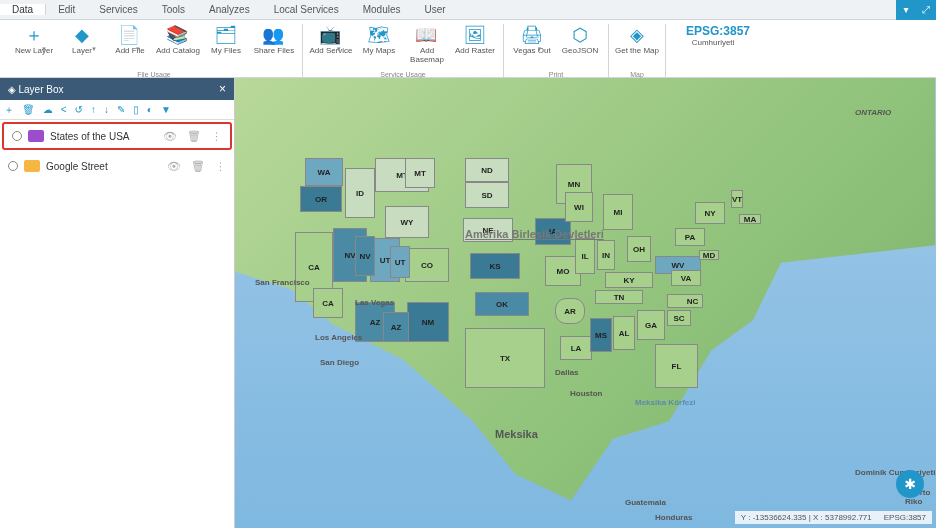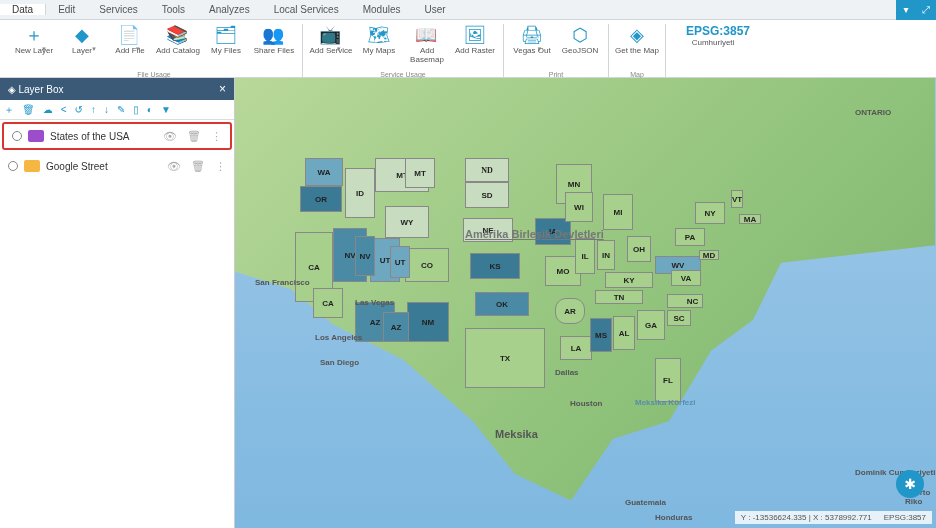--- a/index.html
+++ b/index.html
@@ -174,35 +174,35 @@
         <div class="state" style="left: 65px; top: 108px; width: 42px; height: 26px; background: rgb(58, 122, 148);">OR</div>
         <div class="state" style="left: 60px; top: 154px; width: 38px; height: 70px; background: rgb(168, 208, 141);">CA</div>
         <div class="state" style="left: 98px; top: 150px; width: 34px; height: 54px; background: rgb(74, 138, 164);">NV</div>
         <div class="state" style="left: 110px; top: 90px; width: 30px; height: 50px; background: rgb(200, 220, 192);">ID</div>
         <div class="state" style="left: 135px; top: 160px; width: 30px; height: 44px; background: rgb(110, 168, 192);">UT</div>
         <div class="state" style="left: 120px; top: 224px; width: 40px; height: 40px; background: rgb(74, 138, 164);">AZ</div>
         <div class="state" style="left: 140px; top: 80px; width: 54px; height: 34px; background: rgb(200, 220, 192);">MT</div>
         <div class="state" style="left: 150px; top: 128px; width: 44px; height: 32px; background: rgb(200, 220, 192);">WY</div>
         <div class="state" style="left: 170px; top: 170px; width: 44px; height: 34px; background: rgb(168, 208, 141);">CO</div>
         <div class="state" style="left: 172px; top: 224px; width: 42px; height: 40px; background: rgb(58, 122, 148);">NM</div>
-        <div class="state" style="left: 230px; top: 80px; width: 44px; height: 24px; background: rgb(200, 220, 192); font-family: Liberation Serif, serif;">ND</div>
+        <div class="state" style="left: 230px; top: 80px; width: 44px; height: 24px; background: rgb(200, 220, 192);">ND</div>
         <div class="state" style="left: 230px; top: 104px; width: 44px; height: 26px; background: rgb(200, 220, 192);">SD</div>
         <div class="state" style="left: 228px; top: 140px; width: 50px; height: 24px; background: rgb(200, 220, 192);">NE</div>
         <div class="state" style="left: 235px; top: 175px; width: 50px; height: 26px; background: rgb(58, 122, 148);">KS</div>
         <div class="state" style="left: 240px; top: 214px; width: 54px; height: 24px; background: rgb(74, 138, 164);">OK</div>
         <div class="state" style="left: 230px; top: 250px; width: 80px; height: 60px; background: rgb(168, 208, 141);">TX</div>
         <div class="state" style="left: 290px; top: 86px; width: 36px; height: 40px; background: rgb(168, 208, 141); margin-left: 31px;">MN</div>
         <div class="state" style="left: 300px; top: 140px; width: 36px; height: 27px; background: rgb(58, 122, 148);">IA</div>
         <div class="state" style="left: 310px; top: 178px; width: 36px; height: 30px; background: rgb(168, 208, 141);">MO</div>
         <div class="state" style="left: 320px; top: 220px; width: 30px; height: 26px; background: rgb(168, 208, 141); border-radius: 11px;">AR</div>
         <div class="state" style="left: 325px; top: 258px; width: 32px; height: 24px; background: rgb(168, 208, 141);">LA</div>
         <div class="state" style="left: 355px; top: 240px; width: 22px; height: 34px; background: rgb(58, 122, 148);">MS</div>
         <div class="state" style="left: 378px; top: 238px; width: 22px; height: 34px; background: rgb(168, 208, 141);">AL</div>
         <div class="state" style="left: 402px; top: 232px; width: 28px; height: 30px; background: rgb(168, 208, 141);">GA</div>
-        <div class="state" style="left: 420px; top: 280px; width: 26px; height: 44px; background: rgb(168, 208, 141);">FL</div>
+        <div class="state" style="left: 420px; top: 266px; width: 43px; height: 44px; background: rgb(168, 208, 141);">FL</div>
         <div class="state" style="left: 360px; top: 212px; width: 48px; height: 14px; background: rgb(168, 208, 141);">TN</div>
         <div class="state" style="left: 370px; top: 194px; width: 48px; height: 16px; background: rgb(168, 208, 141);">KY</div>
         <div class="state" style="left: 340px; top: 160px; width: 20px; height: 36px; background: rgb(168, 208, 141);">IL</div>
         <div class="state" style="left: 362px; top: 162px; width: 18px; height: 30px; background: rgb(168, 208, 141);">IN</div>
         <div class="state" style="left: 392px; top: 158px; width: 24px; height: 26px; background: rgb(168, 208, 141);">OH</div>
         <div class="state" style="left: 330px; top: 114px; width: 28px; height: 30px; background: rgb(168, 208, 141);">WI</div>
         <div class="state" style="left: 368px; top: 116px; width: 30px; height: 36px; background: rgb(168, 208, 141);">MI</div>
         <div class="state" style="left: 420px; top: 178px; width: 46px; height: 18px; background: rgb(110, 168, 192);">WV</div>
         <div class="state" style="left: 436px; top: 192px; width: 30px; height: 16px; background: rgb(168, 208, 141);">VA</div>
         <div class="state" style="left: 432px; top: 216px; width: 36px; height: 14px; background: rgb(168, 208, 141); padding-left: 15px;">NC</div>
@@ -215,27 +215,27 @@
         <div class="state" style="left: 170px; top: 80px; width: 30px; height: 30px; background: rgb(200, 220, 192);">MT</div>
         <div class="state" style="left: 120px; top: 158px; width: 20px; height: 40px; background: rgb(74, 138, 164);">NV</div>
         <div class="state" style="left: 155px; top: 168px; width: 20px; height: 32px; background: rgb(110, 168, 192);">UT</div>
         <div class="state" style="left: 78px; top: 210px; width: 30px; height: 30px; background: rgb(168, 208, 141);">CA</div>
         <div class="state" style="left: 148px; top: 234px; width: 26px; height: 30px; background: rgb(74, 138, 164);">AZ</div>
       </div>
     <div class="centertext" style="left:230px;top:150px;text-decoration:underline;">Amerika Birleşik Devletleri</div>
     <div class="maplabel" style="left:260px;top:350px;font-size:11px;">Meksika</div>
     <div class="maplabel" style="left:400px;top:320px;color:#5a8caa;">Meksika Körfezi</div>
     <div id="maplabels">
-        <div class="maplabel" style="left: 620px; top: 30px;">ONTARIO</div>
+        <div class="maplabel" style="left: 620px; top: 30px; font-style: italic;">ONTARIO</div>
         <div class="maplabel" style="left: 20px; top: 200px;">San Francisco</div>
         <div class="maplabel" style="left: 80px; top: 255px;">Los Angeles</div>
         <div class="maplabel" style="left: 85px; top: 280px;">San Diego</div>
         <div class="maplabel" style="left: 120px; top: 220px;">Las Vegas</div>
         <div class="maplabel" style="left: 320px; top: 290px;">Dallas</div>
-        <div class="maplabel" style="left: 335px; top: 321px;">Houston</div>
+        <div class="maplabel" style="left: 335px; top: 311px;">Houston</div>
         <div class="maplabel" style="left: 390px; top: 420px;">Guatemala</div>
         <div class="maplabel" style="left: 420px; top: 435px;">Honduras</div>
         <div class="maplabel" style="left: 620px; top: 390px;">Dominik Cumhuriyeti</div>
         <div class="maplabel" style="left: 670px; top: 410px;">Puerto Riko</div>
       </div>
     <div class="fab">✱</div>
     <div class="statusbar">
       <span>Y : -13536624.335 | X : 5378992.771</span>
       <span>EPSG:3857</span>
     </div>

